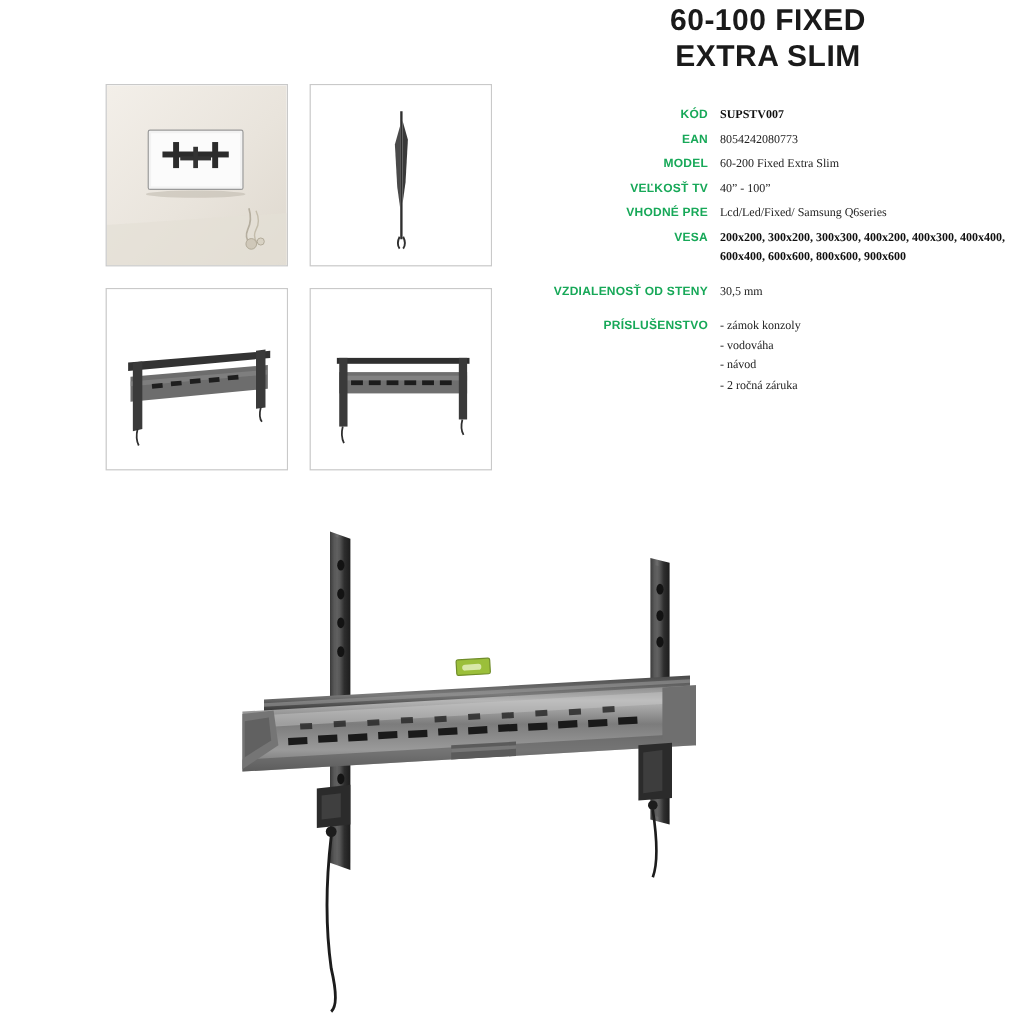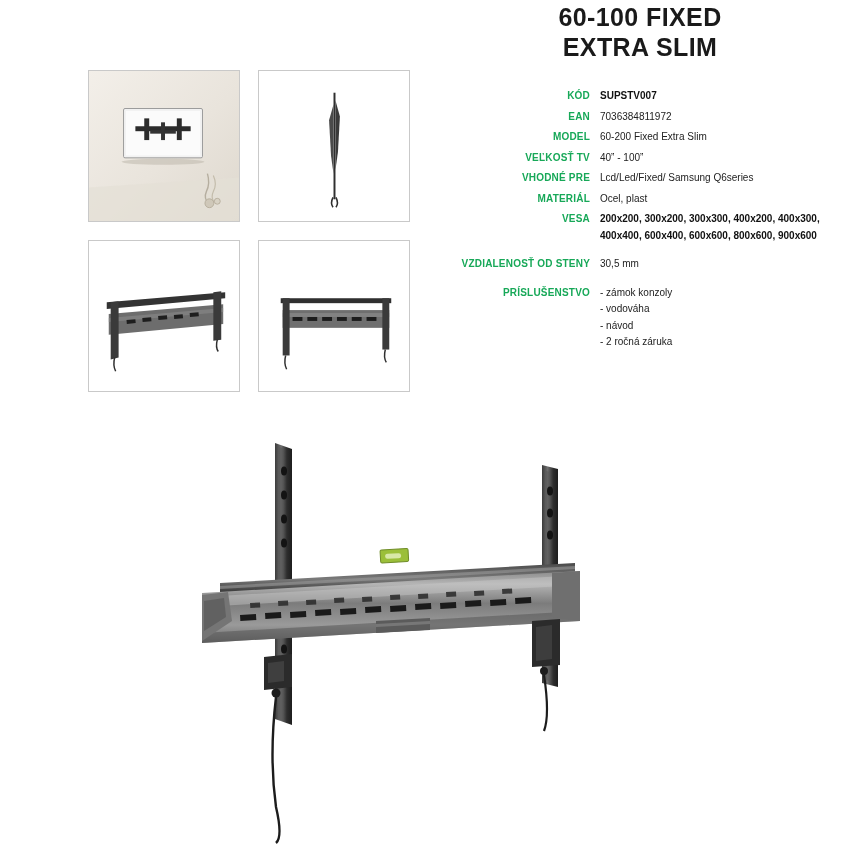--- a/index.html
+++ b/index.html
@@ -52,20 +52,21 @@
     width: 160px;
     text-align: right;
     padding-right: 10px !important;
     font-weight: bold;
     color: #17a858;
     white-space: nowrap;
     letter-spacing: 0.2px;
   }
   .spec-value {
     color: #222;
+    font-family: Liberation Serif, serif;
   }
   .spec-value.bold { font-weight: bold; color: #111; }
   .spec-row-gap td { padding-bottom: 12px !important; }
 
   
   .thumb {
     position: absolute;
     border: 1px solid #c9c9c9;
     background: #fff;
     overflow: hidden;
@@ -98,37 +99,33 @@
   </div>
 
   <table class="spec-table">
     <tbody>
       <tr>
         <td class="spec-label">KÓD</td>
         <td class="spec-value bold">SUPSTV007</td>
       </tr>
       <tr>
         <td class="spec-label">EAN</td>
-        <td class="spec-value">7036384811972</td>
+        <td class="spec-value">8054242080773</td>
       </tr>
       <tr>
         <td class="spec-label">MODEL</td>
         <td class="spec-value">60-200 Fixed Extra Slim</td>
       </tr>
       <tr>
         <td class="spec-label">VEĽKOSŤ TV</td>
         <td class="spec-value">40” - 100”</td>
       </tr>
       <tr>
         <td class="spec-label">VHODNÉ PRE</td>
         <td class="spec-value" style="max-width:170px;">Lcd/Led/Fixed/ Samsung Q6series</td>
-      </tr>
-      <tr>
-        <td class="spec-label">MATERIÁL</td>
-        <td class="spec-value">Ocel, plast</td>
       </tr>
       <tr class="spec-row-gap">
         <td class="spec-label">VESA</td>
         <td class="spec-value bold" style="max-width:190px;">200x200, 300x200, 300x300, 400x200, 400x300, 400x400, 600x400, 600x600, 800x600, 900x600</td>
       </tr>
       <tr class="spec-row-gap">
         <td class="spec-label">VZDIALENOSŤ OD STENY</td>
         <td class="spec-value">30,5 mm</td>
       </tr>
       <tr>

